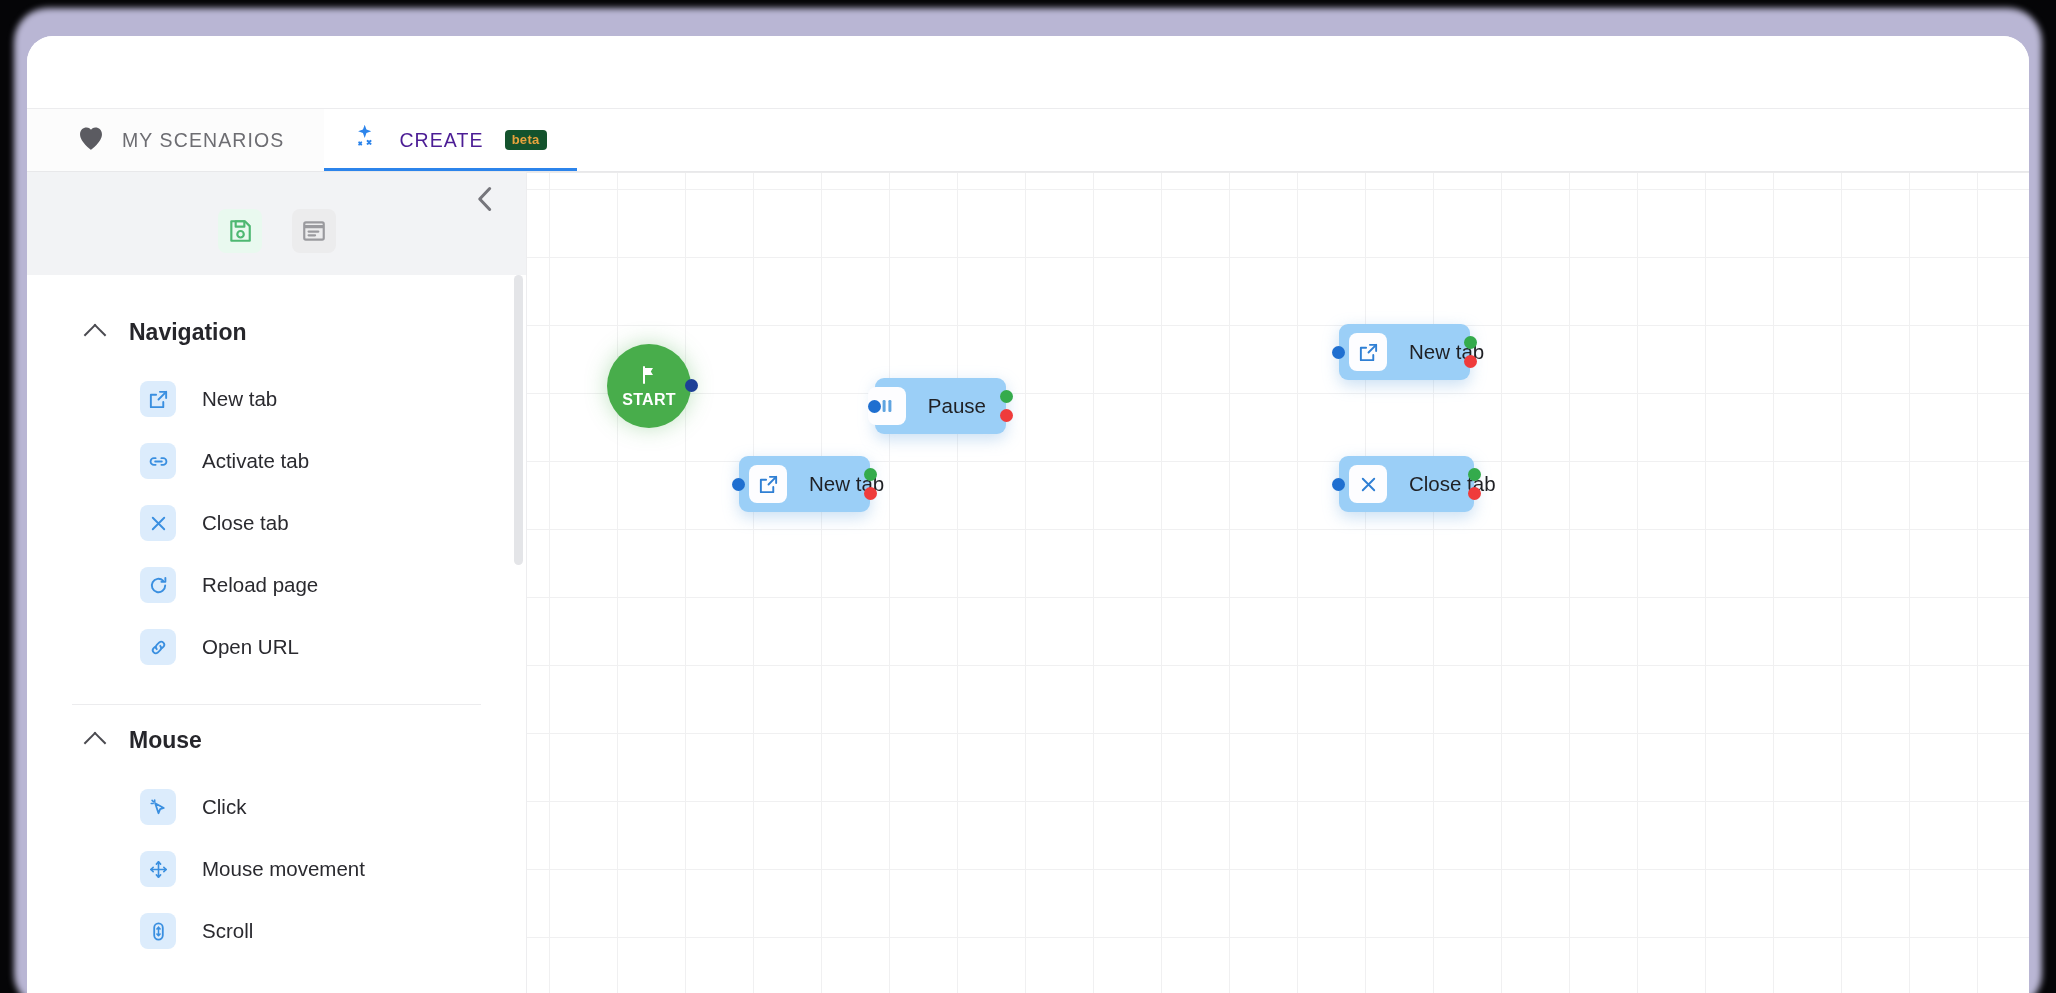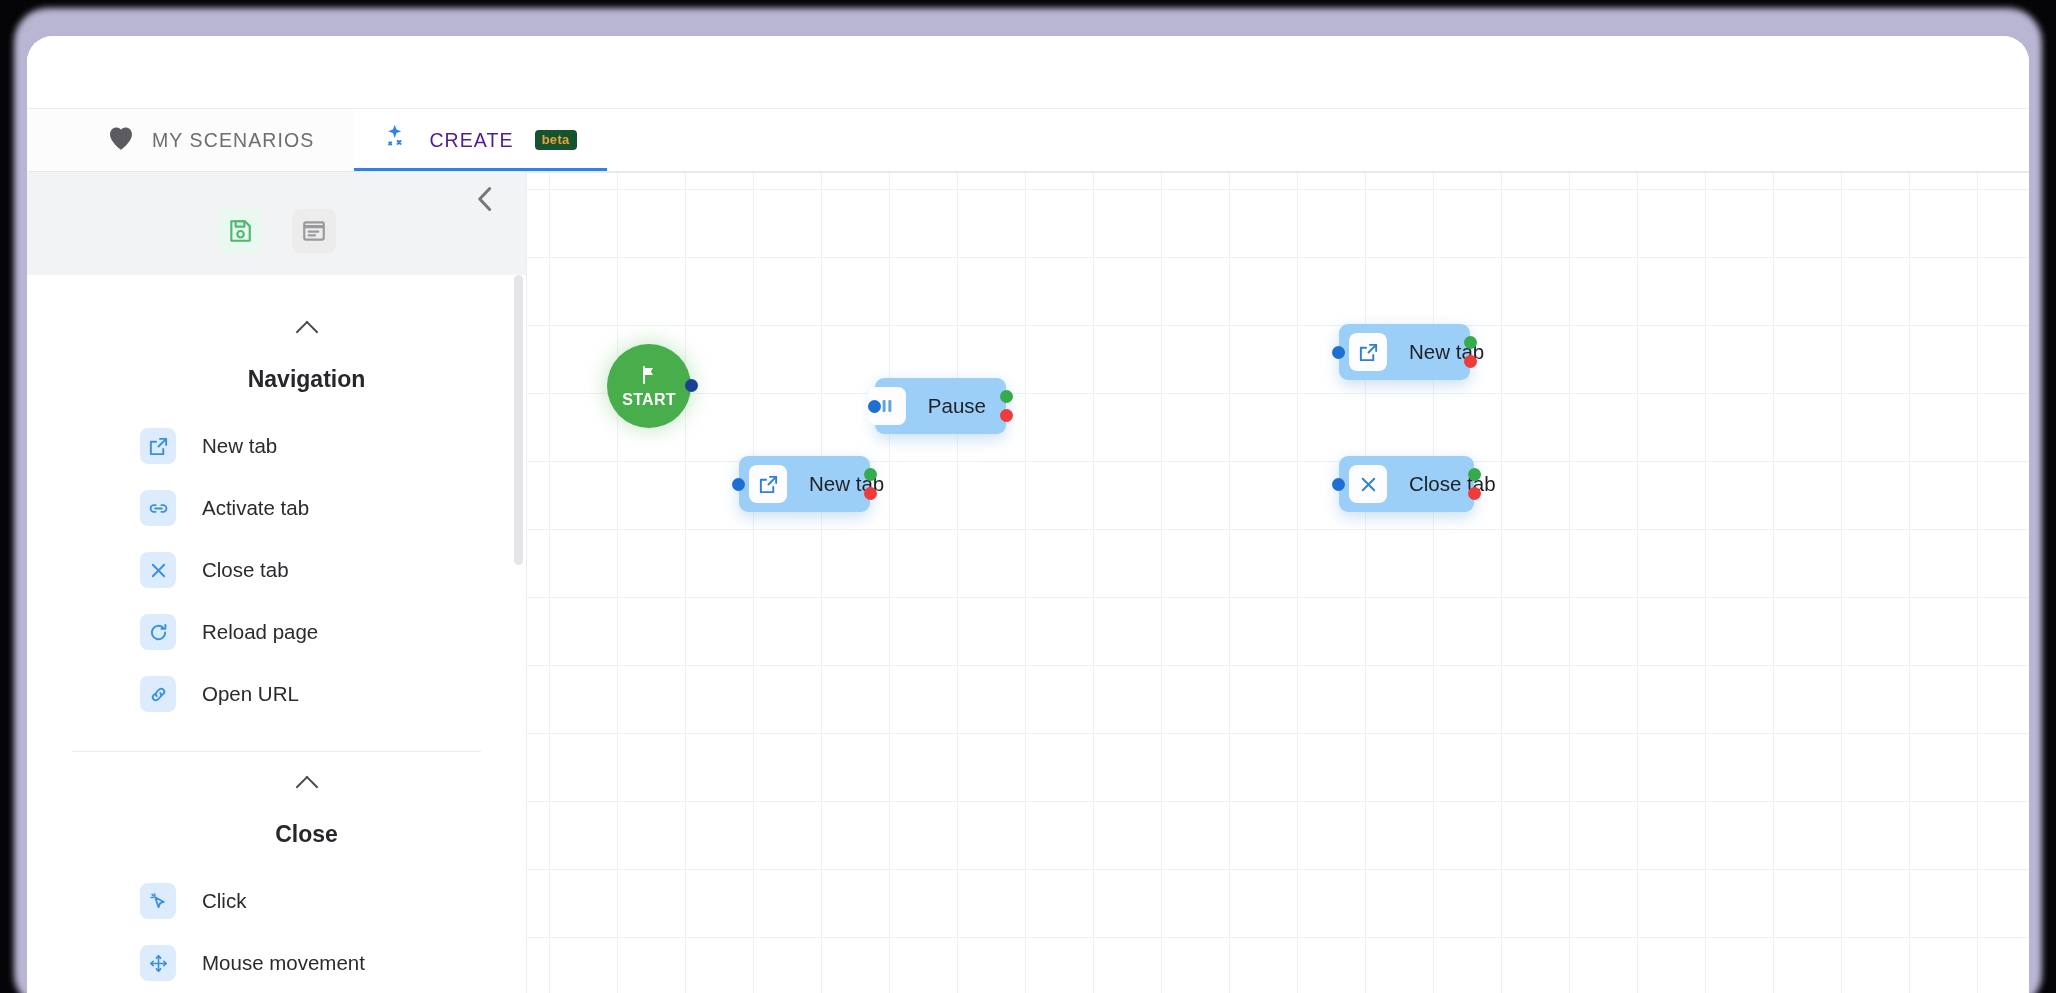--- a/index.html
+++ b/index.html
@@ -99,21 +99,21 @@
     display: flex;
     align-items: center;
     gap: 17px;
     padding: 0 34px;
     cursor: pointer;
     position: relative;
     user-select: none;
   }
   #tab-my-scenarios {
     background: #fcfcfc;
-    padding-left: 80px;
+    padding-left: 50px;
     padding-right: 40px;
   }
   #tab-create {
     background: #ffffff;
     padding-left: 28px;
     padding-right: 30px;
   }
   #tab-create::after {
     content: "";
     position: absolute;
@@ -191,21 +191,20 @@
   }
 
   .group { padding: 0; }
   .group-header {
     display: flex;
     align-items: center;
     gap: 26px;
     padding: 22px 0 22px 60px;
     cursor: pointer;
     user-select: none;
-    flex-direction: column;
   }
   .group-title {
     font-size: 23px;
     font-weight: 700;
     color: #26262b;
   }
   .chev {
     width: 16px; height: 16px;
     border-left: 2.4px solid #4a4a50;
     border-top: 2.4px solid #4a4a50;
@@ -468,21 +467,21 @@
               </span>
               <span class="action-label">Open URL</span>
             </div>
 
             <div class="group-divider"></div>
           </div>
 
           <div class="group">
             <div class="group-header">
               <span class="chev"></span>
-              <span class="group-title">Close</span>
+              <span class="group-title">Mouse</span>
             </div>
 
             <div class="action-item">
               <span class="action-icon">
                 <svg width="21" height="21" viewBox="0 0 22 22">
                   <path d="M7.5 6.5l9 5-3.8 1.2L11 17z" fill="none" stroke="#3a8fe0" stroke-width="1.9" stroke-linejoin="round"></path>
                   <path d="M7 3.2v2M3.4 6.8h2M4.3 3.6l1.4 1.4" stroke="#3a8fe0" stroke-width="1.7" stroke-linecap="round"></path>
                 </svg>
               </span>
               <span class="action-label">Click</span>
@@ -491,20 +490,29 @@
             <div class="action-item">
               <span class="action-icon">
                 <svg width="21" height="21" viewBox="0 0 22 22">
                   <path d="M11 3v16M3 11h16" stroke="#3a8fe0" stroke-width="1.7" stroke-linecap="round"></path>
                   <path d="M11 3l-2.2 2.4M11 3l2.2 2.4M11 19l-2.2-2.4M11 19l2.2-2.4M3 11l2.4-2.2M3 11l2.4 2.2M19 11l-2.4-2.2M19 11l-2.4 2.2" fill="none" stroke="#3a8fe0" stroke-width="1.7" stroke-linecap="round"></path>
                 </svg>
               </span>
               <span class="action-label">Mouse movement</span>
             </div>
 
+            <div class="action-item">
+              <span class="action-icon">
+                <svg width="21" height="21" viewBox="0 0 22 22">
+                  <rect x="6.5" y="2.5" width="9" height="17" rx="4.5" fill="none" stroke="#3a8fe0" stroke-width="1.9"></rect>
+                  <path d="M11 6.5v9M11 6.5l-1.7 1.9M11 6.5l1.7 1.9M11 15.5l-1.7-1.9M11 15.5l1.7-1.9" fill="none" stroke="#3a8fe0" stroke-width="1.6" stroke-linecap="round"></path>
+                </svg>
+              </span>
+              <span class="action-label">Scroll</span>
+            </div>
           </div>
         </div>
       </div>
 
       <div id="canvas-wrap">
 
         <div id="flow-canvas">
 
           <svg id="edges">
             <defs>

